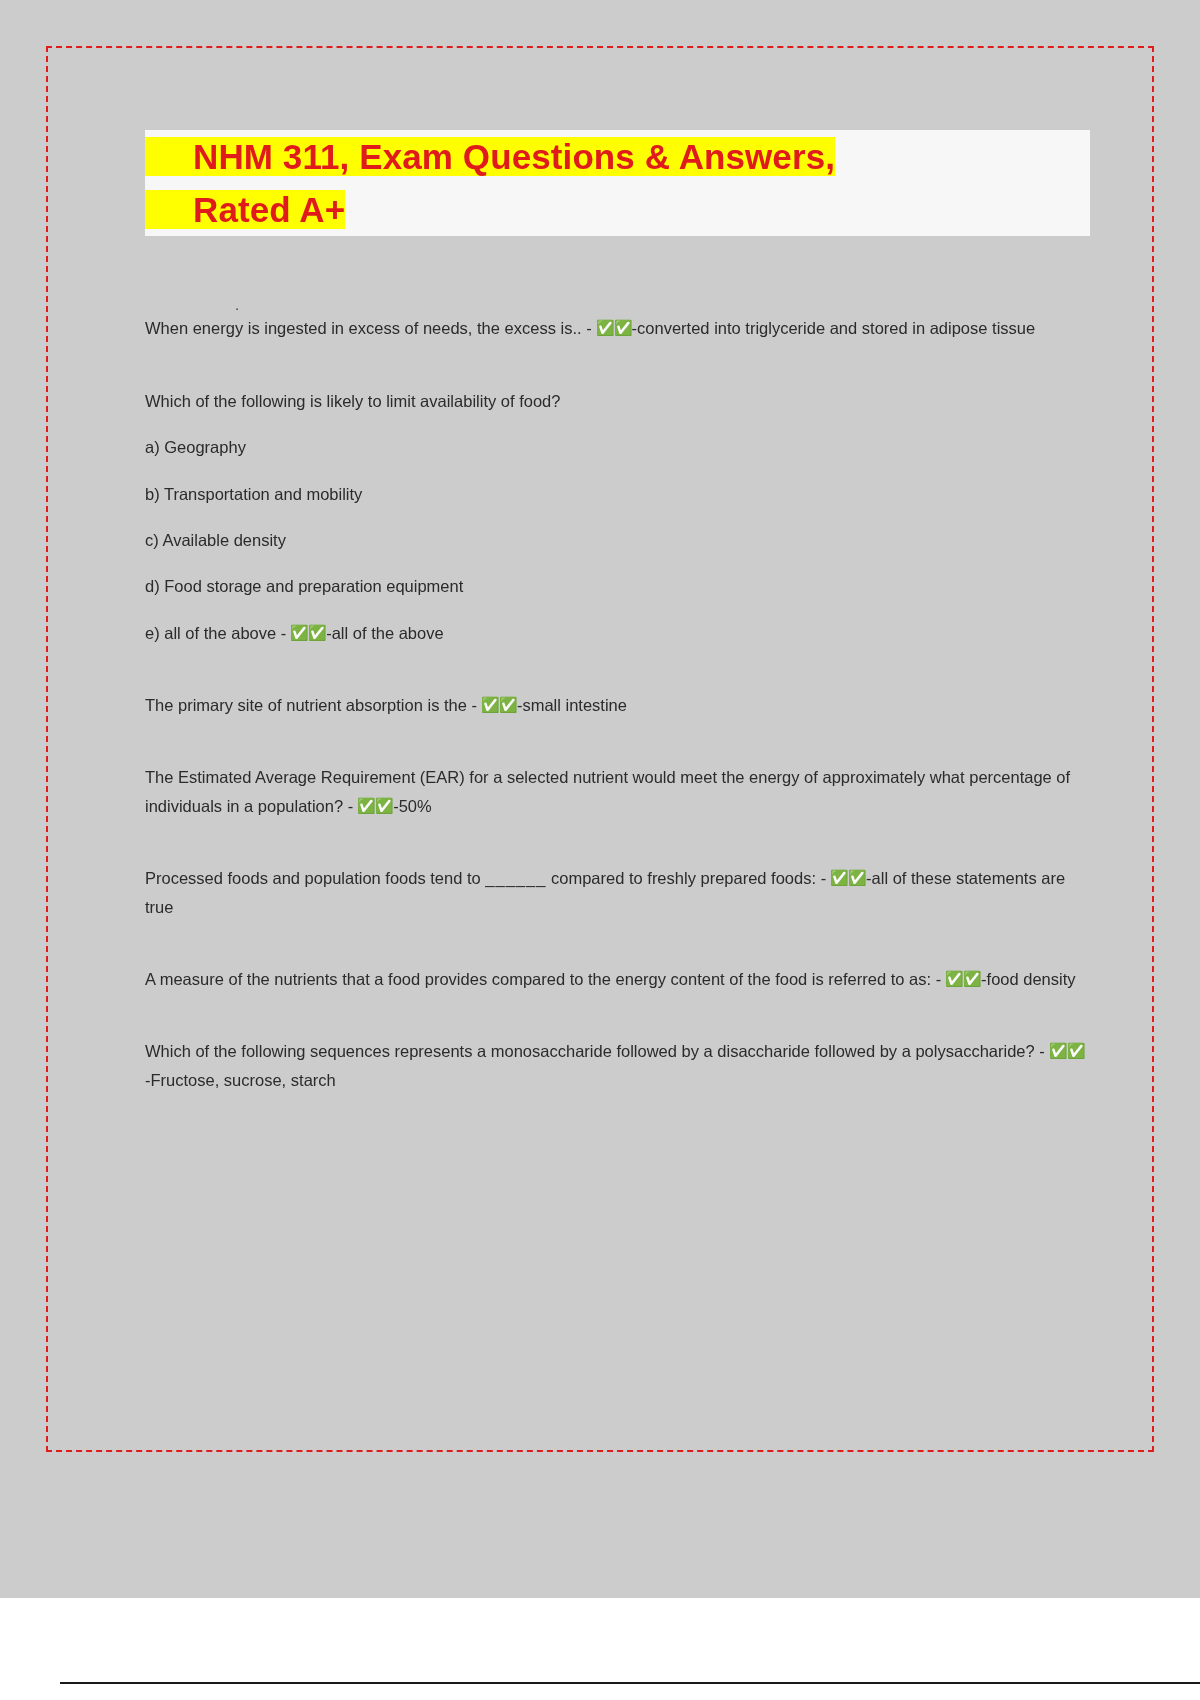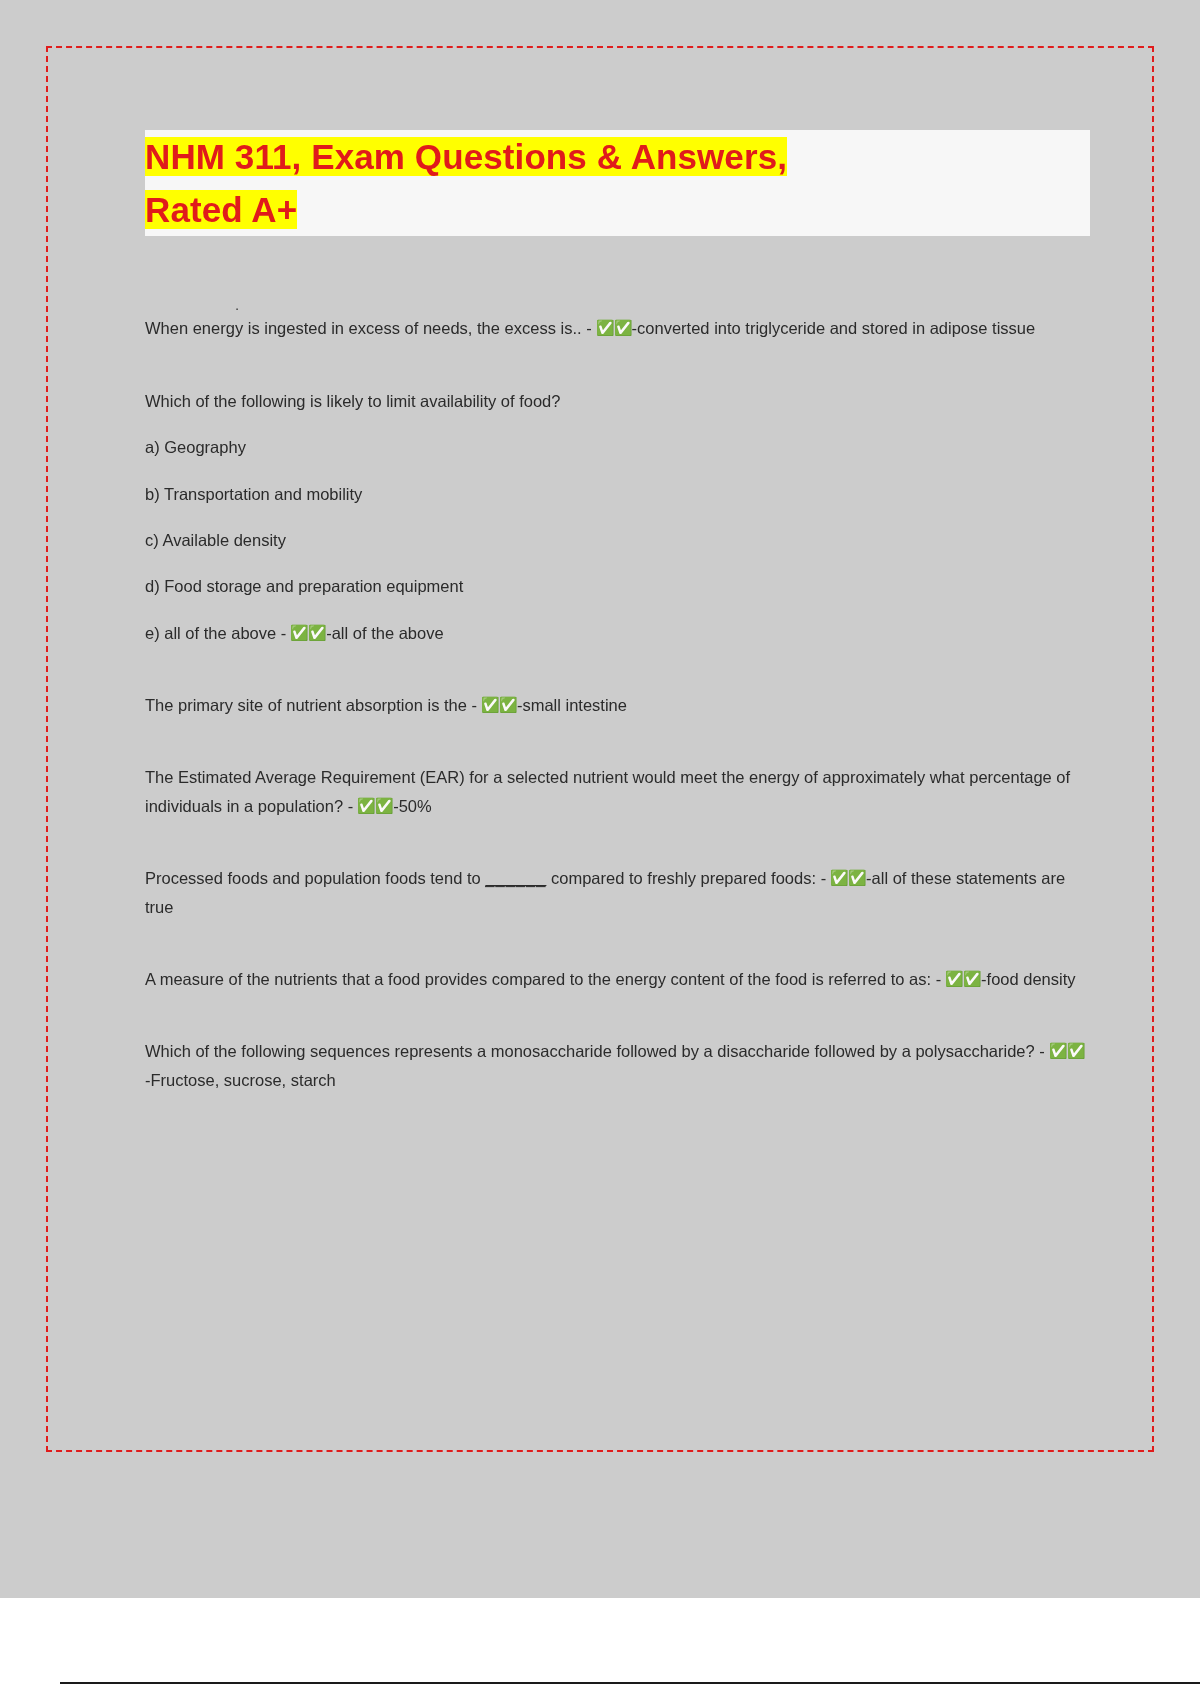--- a/index.html
+++ b/index.html
@@ -62,20 +62,21 @@
     display: block;
   }
   .title-text {
     display: inline;
     background: #ffff00;
     color: #e01b1b;
     font-size: 35px;
     font-weight: bold;
     line-height: 1.52;
     letter-spacing: 0.1px;
+    padding-left: 48px;
   }
   .dot-mark {
     color: #3b3b3b;
     font-size: 15px;
     margin-left: 90px;
     display: block;
     height: 18px;
     line-height: 18px;
   }
   .qa-block {
@@ -99,21 +100,20 @@
     margin-bottom: 44px;
   }
   .check {
     display: inline-block;
     color: #7a7a7a;
     font-size: 15px;
     letter-spacing: -1px;
     transform: translateY(-1px);
   }
   .blank {
-    text-decoration: underline;
     letter-spacing: 1px;
   }
 </style>
 </head>
 <body>
 
 <div class="page">
   <div class="doc-border"></div>
 
   <div class="content">

